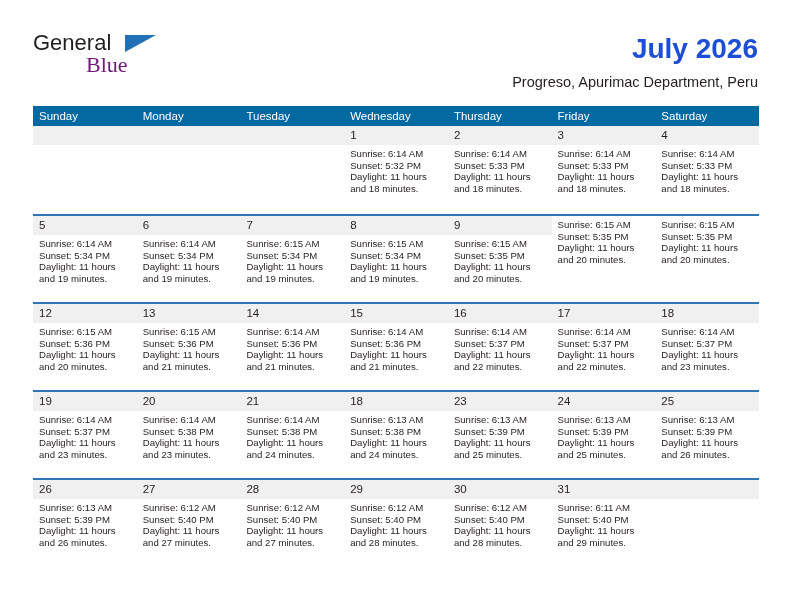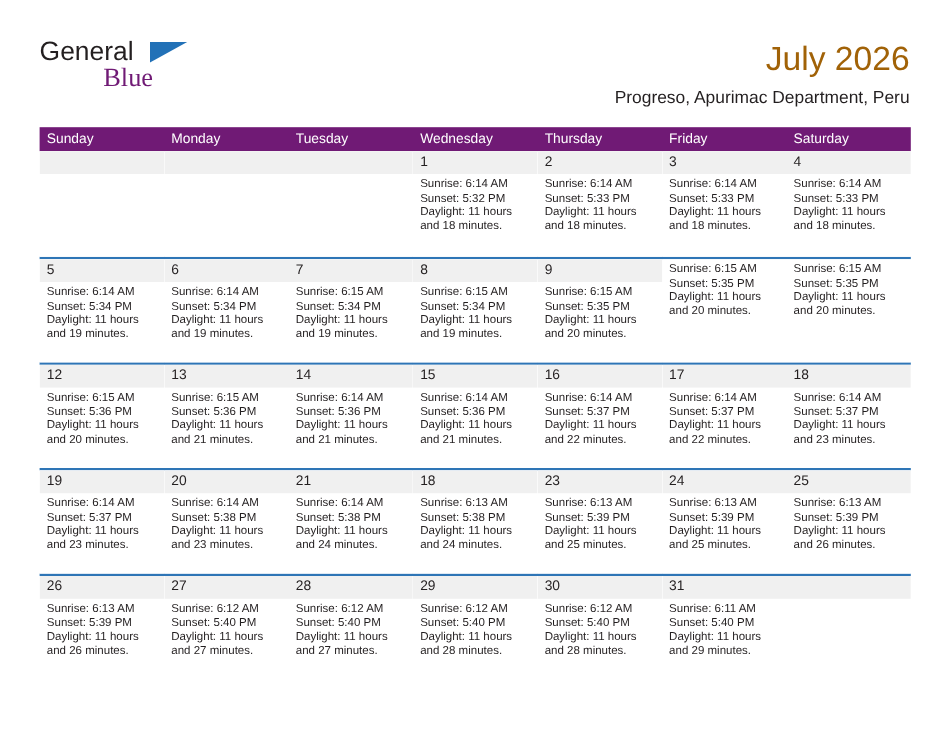--- a/index.html
+++ b/index.html
@@ -66,43 +66,43 @@
   }
   .title-block {
     position: absolute;
     right: 0;
     top: 0;
     text-align: right;
   }
   .cal-title {
     font-size: 28px;
     line-height: 34px;
-    color: #a16207;
-    font-weight: normal;
+    color: #1d4ed8;
+    font-weight: bold;
     margin: 0;
     white-space: nowrap;
   }
   .cal-subtitle {
     font-size: 14.5px;
     line-height: 20px;
     color: #231f20;
     margin: 6px 0 0 0;
     white-space: nowrap;
   }
 
   
   .calendar {
     position: absolute;
     left: 33px;
     top: 106px;
     width: 726px;
   }
   .dow-row {
     display: flex;
-    background: #701a75;
+    background: #0369a1;
     height: 20px;
   }
   .dow {
     flex: 1 1 0;
     box-sizing: border-box;
     color: #ffffff;
     font-size: 11.5px;
     line-height: 20px;
     padding-left: 6px;
     white-space: nowrap;

